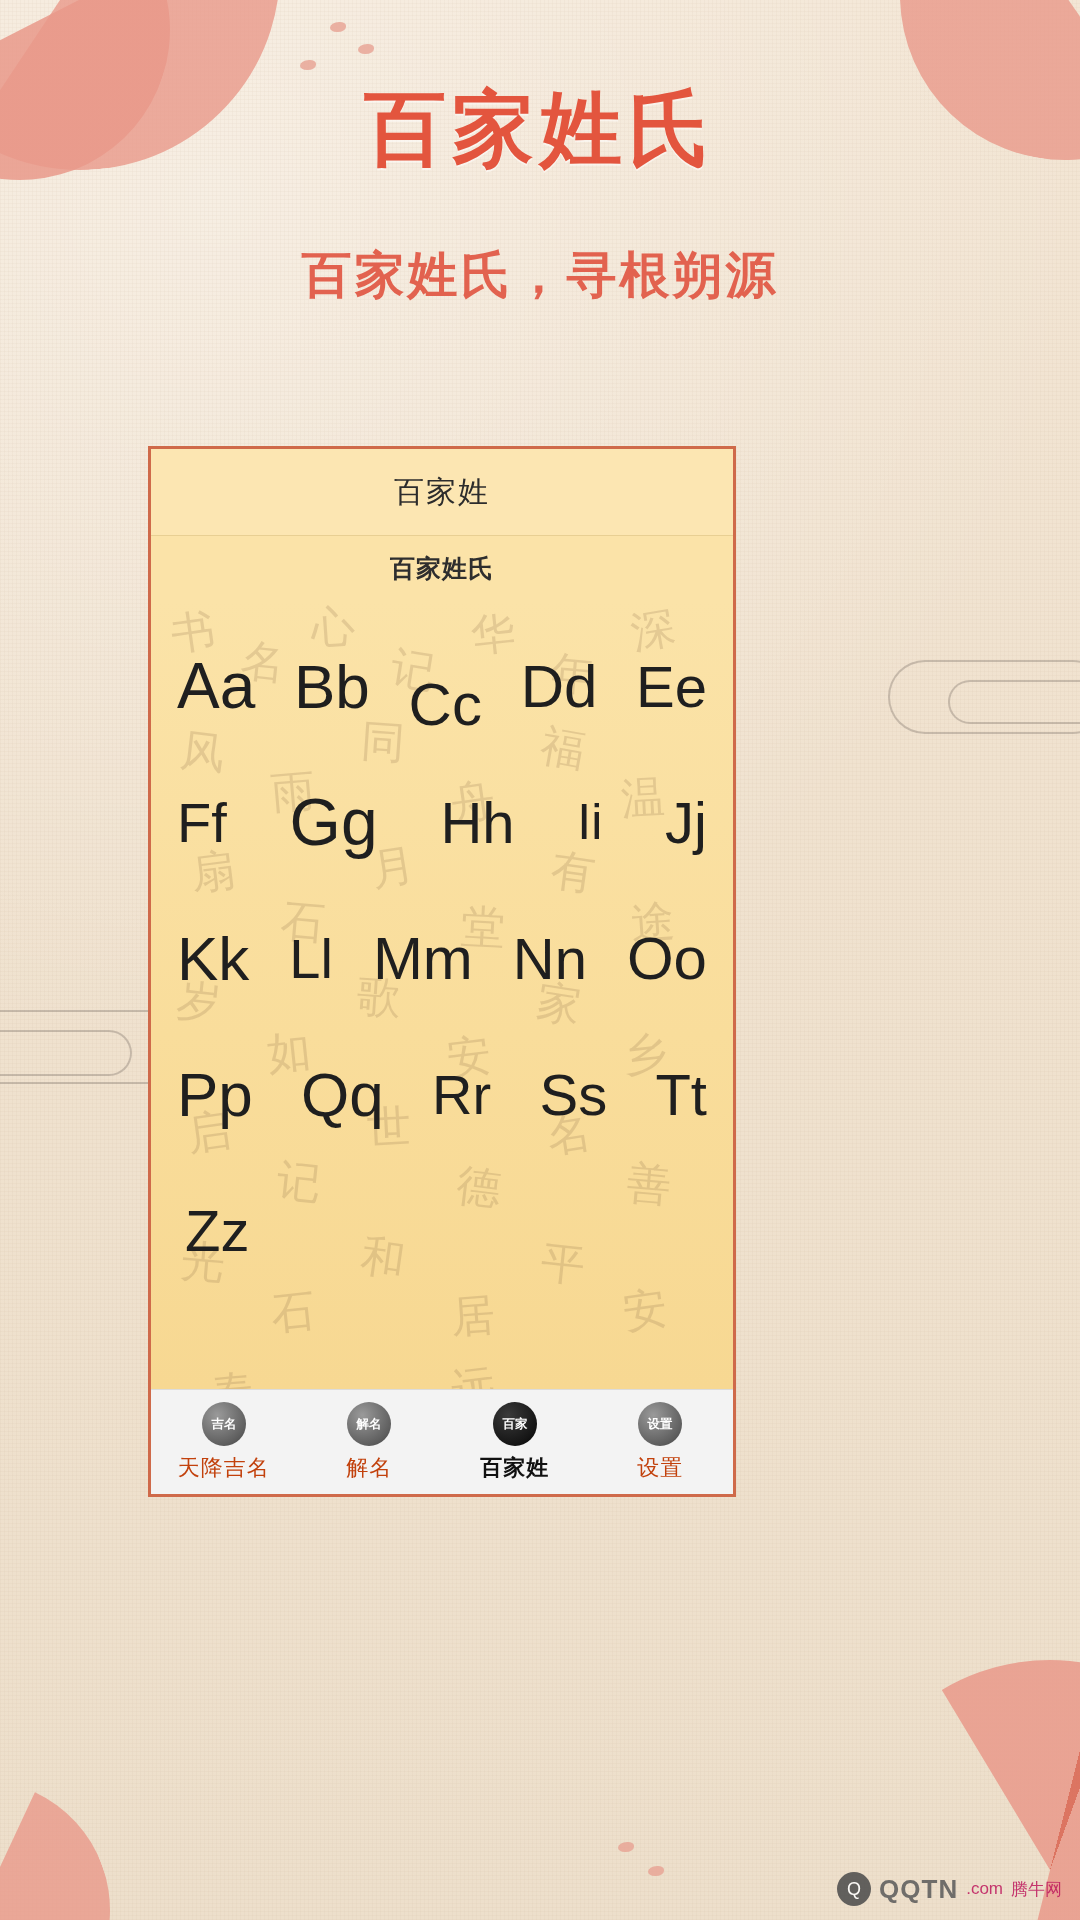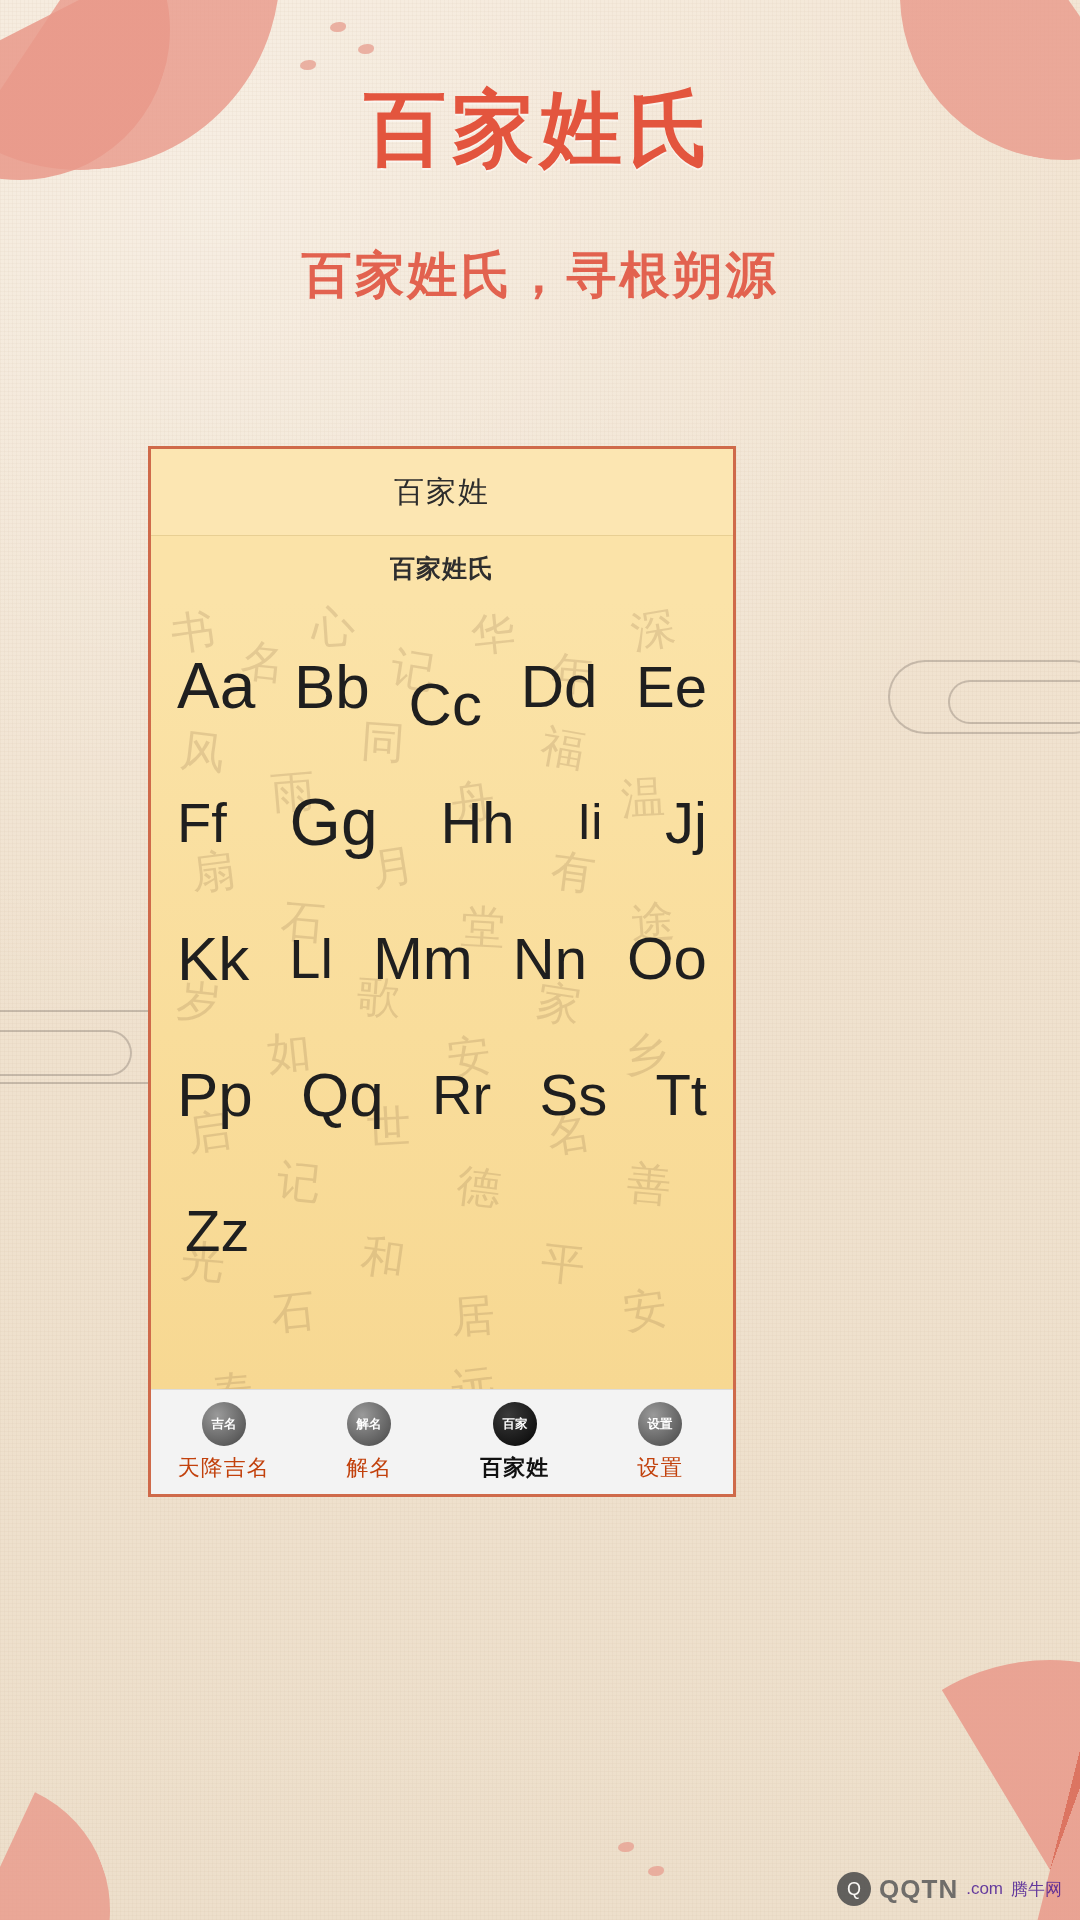--- a/index.html
+++ b/index.html
@@ -269,21 +269,21 @@
     justify-content: center;
   }
   .wm-text {
     font-size: 26px;
     font-weight: bold;
     color: #5a5a5a;
     letter-spacing: 1px;
   }
   .wm-sub {
     font-size: 17px;
-    color: #4c1d95;
+    color: #be185d;
   }
 </style>
 </head>
 <body>
 
 <div class="bg"></div>
 <div class="bg-texture"></div>
 <div class="fan fan-tl-1"></div>
 <div class="fan fan-tl-2"></div>
 <div class="fan fan-tr"></div>

